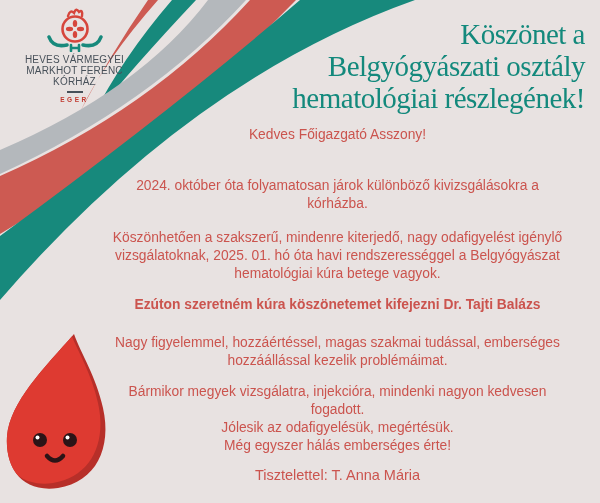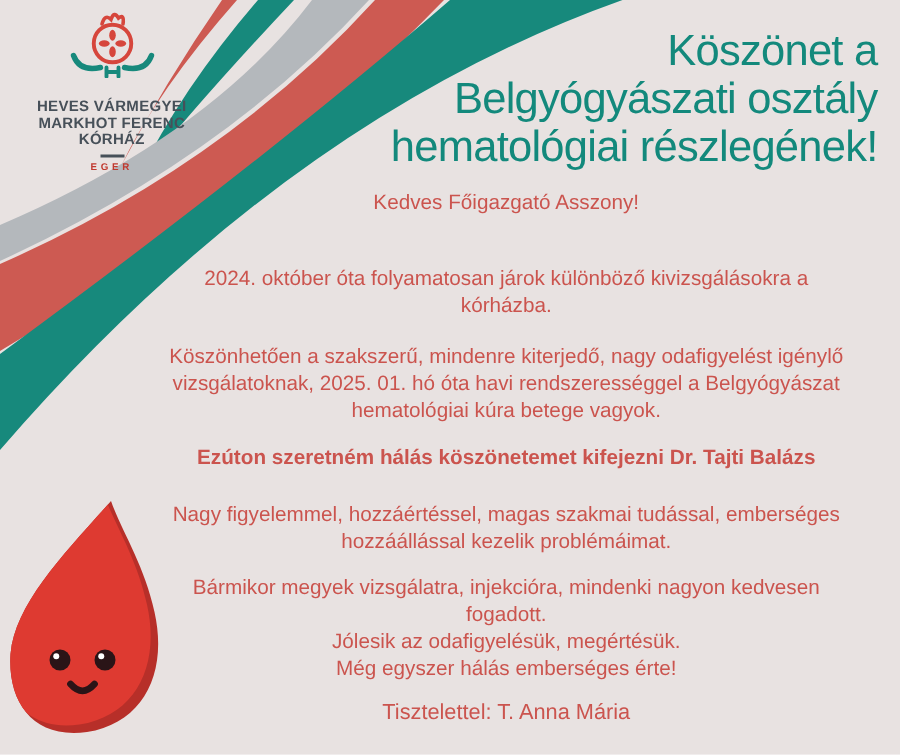--- a/index.html
+++ b/index.html
@@ -8,30 +8,30 @@
     width:600px;height:503px;
     background:#e8e2e1;
     overflow:hidden;
     font-family:"Liberation Sans", sans-serif;
   }
   svg{display:block;}
   .swoosh{position:absolute;left:0;top:0;}
   
   .logo{position:absolute;left:12px;top:4px;width:125px;text-align:center;}
   .logo-icon{margin:0 auto;}
-  .logo-name{color:#475059;font-weight:bold;font-size:10px;line-height:11px;letter-spacing:.2px;margin-top:14px;}
+  .logo-name{color:#475059;font-weight:normal;font-size:10px;line-height:11px;letter-spacing:.2px;margin-top:2px;}
   .logo-divider{width:16px;height:2px;background:#475059;margin:4px auto 3px auto;}
   .logo-city{color:#c0392f;font-weight:bold;font-size:6.5px;letter-spacing:2.5px;}
   
   .title{
     position:absolute;top:18px;right:15px;
     text-align:right;
     color:#13897c;
     font-size:29px;line-height:32px;
-    font-family:Liberation Sans, sans-serif;
+    font-family:Liberation Serif, serif;
     letter-spacing:-0.5px;
   }
   
   .letter-block{
     position:absolute;left:80px;width:515px;
     text-align:center;color:#cb544e;
     font-size:13.8px;line-height:18px;white-space:nowrap;
   }
   .letter-block div{white-space:nowrap;}
   .bold{font-weight:bold;}
@@ -95,21 +95,21 @@
     <div>kórházba.</div>
   </div>
 
   <div class="letter-block" style="top:229px">
     <div>Köszönhetően a szakszerű, mindenre kiterjedő, nagy odafigyelést igénylő</div>
     <div>vizsgálatoknak, 2025. 01. hó óta havi rendszerességgel a Belgyógyászat</div>
     <div>hematológiai kúra betege vagyok.</div>
   </div>
 
   <div class="letter-block bold" style="top:296px">
-    <div>Ezúton szeretném hálás köszönetemet kifejezni Dr. Tajti Balázs</div>
+    <div>Ezúton szeretném kúra köszönetemet kifejezni Dr. Tajti Balázs</div>
   </div>
 
   <div class="letter-block" style="top:334px">
     <div>Nagy figyelemmel, hozzáértéssel, magas szakmai tudással, emberséges</div>
     <div>hozzáállással kezelik problémáimat.</div>
   </div>
 
   <div class="letter-block" style="top:383px">
     <div>Bármikor megyek vizsgálatra, injekcióra, mindenki nagyon kedvesen</div>
     <div>fogadott.</div>

